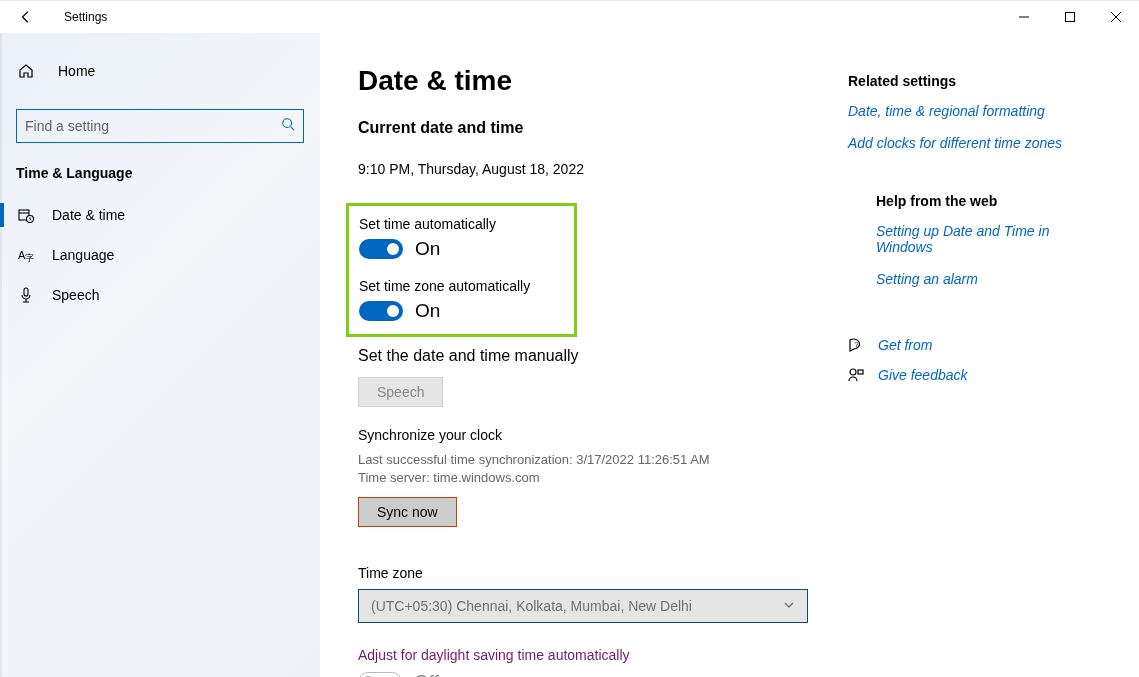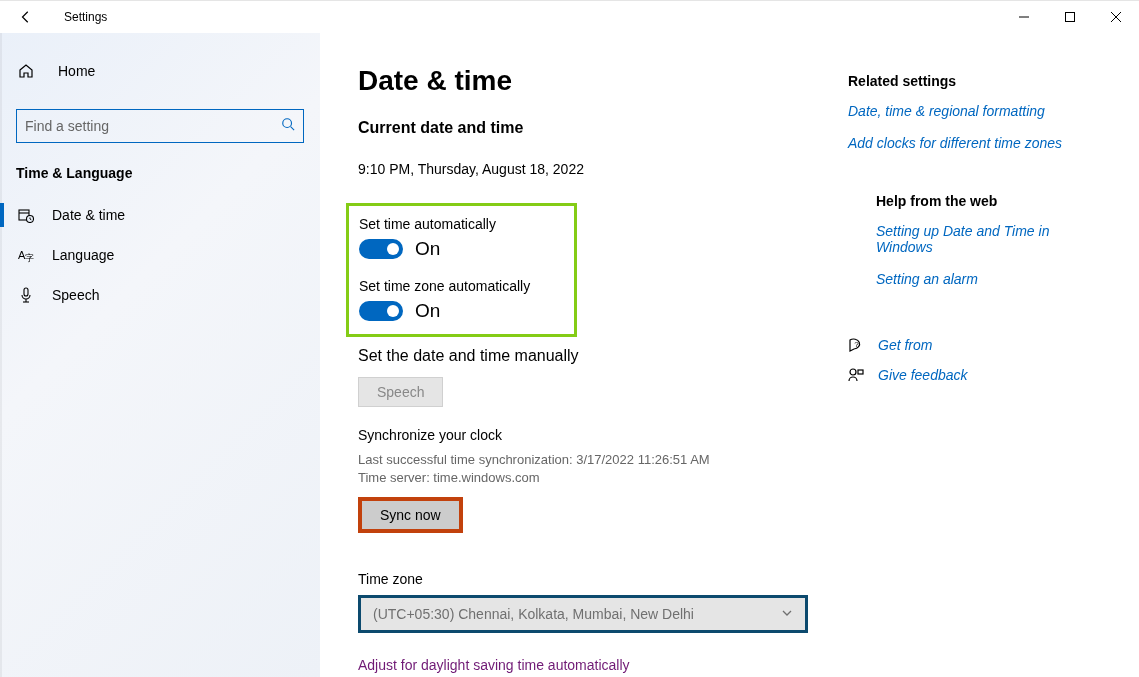--- a/index.html
+++ b/index.html
@@ -50,26 +50,26 @@
   .toggle-row { display:flex; align-items:center; gap:12px; margin-bottom: 18px; }
   .toggle-row:last-child { margin-bottom: 0; }
   .toggle { width:44px; height:20px; border-radius:10px; position:relative; }
   .toggle.on { background:#0067c0; }
   .toggle .knob { width:12px; height:12px; border-radius:50%; background:#fff; position:absolute; top:4px; }
   .toggle.on .knob { right:4px; }
   .toggle-row .state { font-size:19px; }
 
   .setting-block { margin-bottom: 20px; }
   .manual-label { font-size: 16px; margin-bottom: 12px; }
-  .btn { background:#ccc; border:4px solid #c2410c; padding: 6px 18px; font-size:14px; cursor:pointer; }
+  .btn { background:#ccc; border:1px solid #c2410c; padding: 6px 18px; font-size:14px; cursor:pointer; }
   .btn.disabled { background:#e5e5e5; border:1px solid #d0d0d0; color:#888; cursor:default; }
 
   .sync-block .small { font-size:13px; color:#666; line-height:1.4; }
   .tz-select { width: 450px; background:#ccc; border:1px solid #bbb; padding: 8px 12px; font-size:14px; display:flex; justify-content:space-between; align-items:center; margin-top:8px; }
-  .tz-select.disabled { background:#e5e5e5; color:#707070; border:3px solid #0c4a6e; }
+  .tz-select.disabled { background:#e5e5e5; color:#707070; border:1px solid #0c4a6e; }
   .chevron { font-size:12px; color:#707070; }
 
   .adjust-label { font-size:14px; color:#701a75; margin-top:24px; margin-bottom:8px; }
   .toggle.partial { width:44px; height:20px; border-radius:10px; border:1px solid #bbb; background:#fff; }
   .toggle.partial .knob { width:12px; height:12px; border-radius:50%; background:#aaa; position:absolute; top:3px; left:3px; }
 
   
   .aside h3 { font-size:14px; font-weight:600; margin-bottom:14px; margin-top: 14px; }
   .aside h3.first { margin-top: 8px; }
   .link { color:#0067c0; font-size:14px; display:block; margin-bottom:16px; cursor:pointer;font-style:italic; }

